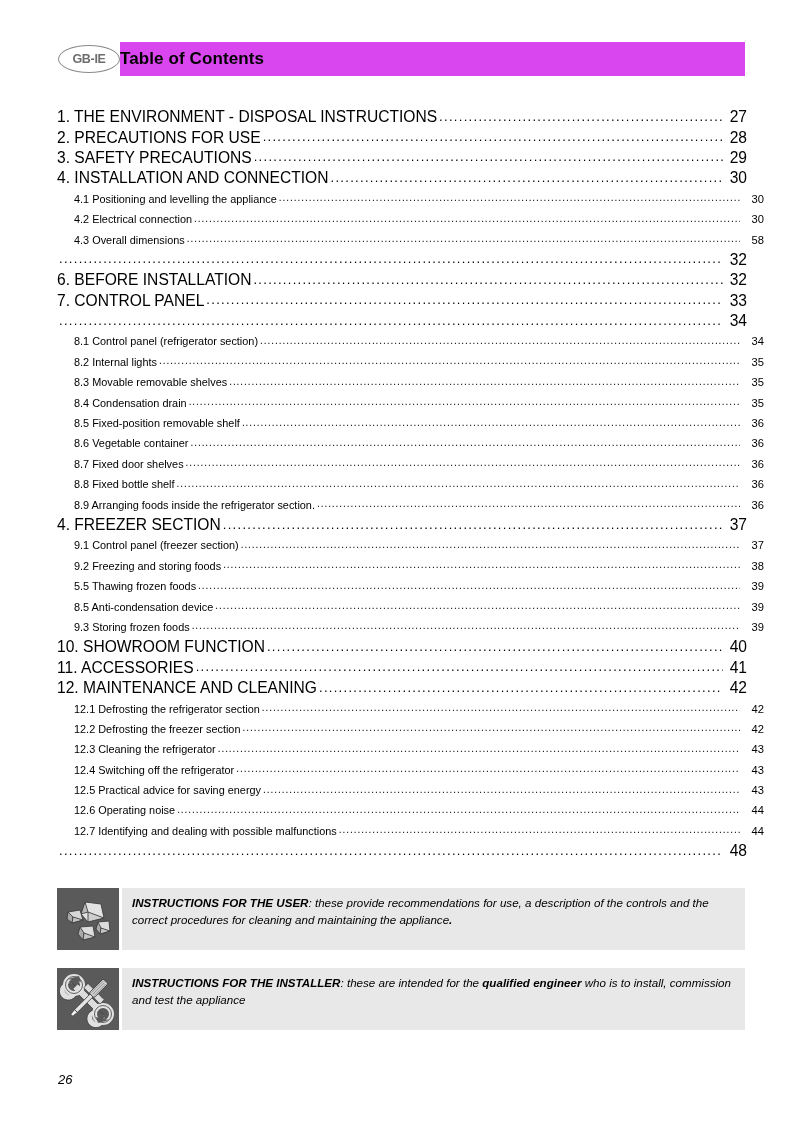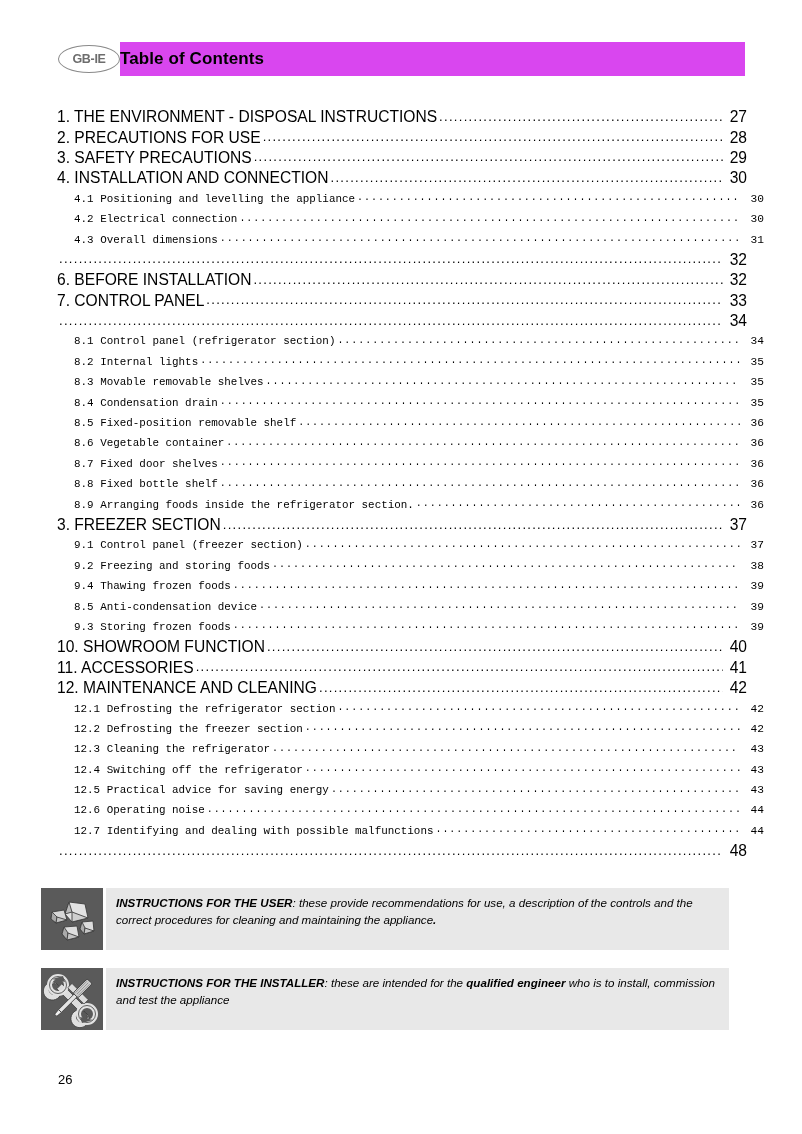--- a/index.html
+++ b/index.html
@@ -104,37 +104,36 @@
   .toc-row.lvl1 .page {
     font-size: 15.6px;
     min-width: 22px;
   }
 
   
   .toc-row.lvl2 {
     height: 20.4px;
     font-size: 10.9px;
     padding-left: 17px;
-    font-family: Liberation Mono, monospace;
   }
   .toc-row.lvl2 .leader {
     font-size: 10px;
     position: relative;
     top: -1px;
     letter-spacing: 0.95px;
   }
   .toc-row.lvl2 .page {
     font-size: 11.2px;
     min-width: 22px;
   }
 
   
   .note {
     position: absolute;
-    left: 41px;
+    left: 57px;
     width: 688px;
     height: 62px;
   }
   .note-user  { top: 888px; }
   .note-inst  { top: 968px; padding-left: 15px; }
 
   .note-icon {
     position: absolute;
     left: 0;
     top: 0;
@@ -163,20 +162,21 @@
     font-weight: bold;
     font-style: italic;
   }
 
   
   .page-number {
     position: absolute;
     left: 58px;
     top: 1072px;
     font-size: 13px;
+    font-style: italic;
     color: #000;
   }
 </style>
 </head>
 <body>
 
 <div class="header">
   <div class="badge">
     <span class="badge-label">GB-IE</span>
   </div>
@@ -212,21 +212,21 @@
       <span class="page">30</span>
     </div>
     <div class="toc-row lvl2">
       <span class="label">4.2 Electrical connection</span>
       <span class="leader">................................................................................................................................................................................................................................................</span>
       <span class="page">30</span>
     </div>
     <div class="toc-row lvl2">
       <span class="label">4.3 Overall dimensions</span>
       <span class="leader">................................................................................................................................................................................................................................................</span>
-      <span class="page">31</span>
+      <span class="page">58</span>
     </div>
     <div class="toc-row lvl1">
       <span class="leader">................................................................................................................................................................................................................................................</span>
       <span class="page">32</span>
     </div>
     <div class="toc-row lvl1">
       <span class="label">6. BEFORE INSTALLATION</span>
       <span class="leader">................................................................................................................................................................................................................................................</span>
       <span class="page">32</span>
     </div>
@@ -278,36 +278,36 @@
       <span class="label">8.8 Fixed bottle shelf</span>
       <span class="leader">................................................................................................................................................................................................................................................</span>
       <span class="page">36</span>
     </div>
     <div class="toc-row lvl2">
       <span class="label">8.9 Arranging foods inside the refrigerator section.</span>
       <span class="leader">................................................................................................................................................................................................................................................</span>
       <span class="page">36</span>
     </div>
     <div class="toc-row lvl1">
-      <span class="label">3. FREEZER SECTION</span>
+      <span class="label">4. FREEZER SECTION</span>
       <span class="leader">................................................................................................................................................................................................................................................</span>
       <span class="page">37</span>
     </div>
     <div class="toc-row lvl2">
       <span class="label">9.1 Control panel (freezer section)</span>
       <span class="leader">................................................................................................................................................................................................................................................</span>
       <span class="page">37</span>
     </div>
     <div class="toc-row lvl2">
       <span class="label">9.2 Freezing and storing foods</span>
       <span class="leader">................................................................................................................................................................................................................................................</span>
       <span class="page">38</span>
     </div>
     <div class="toc-row lvl2">
-      <span class="label">9.4 Thawing frozen foods</span>
+      <span class="label">5.5 Thawing frozen foods</span>
       <span class="leader">................................................................................................................................................................................................................................................</span>
       <span class="page">39</span>
     </div>
     <div class="toc-row lvl2">
       <span class="label">8.5 Anti-condensation device</span>
       <span class="leader">................................................................................................................................................................................................................................................</span>
       <span class="page">39</span>
     </div>
     <div class="toc-row lvl2">
       <span class="label">9.3 Storing frozen foods</span>

